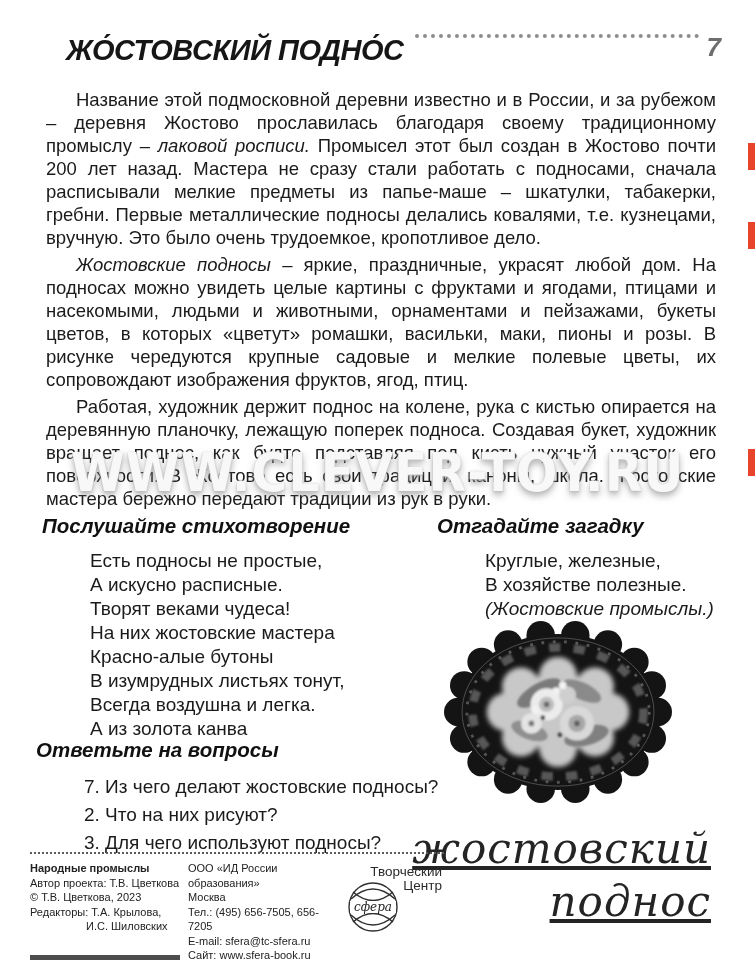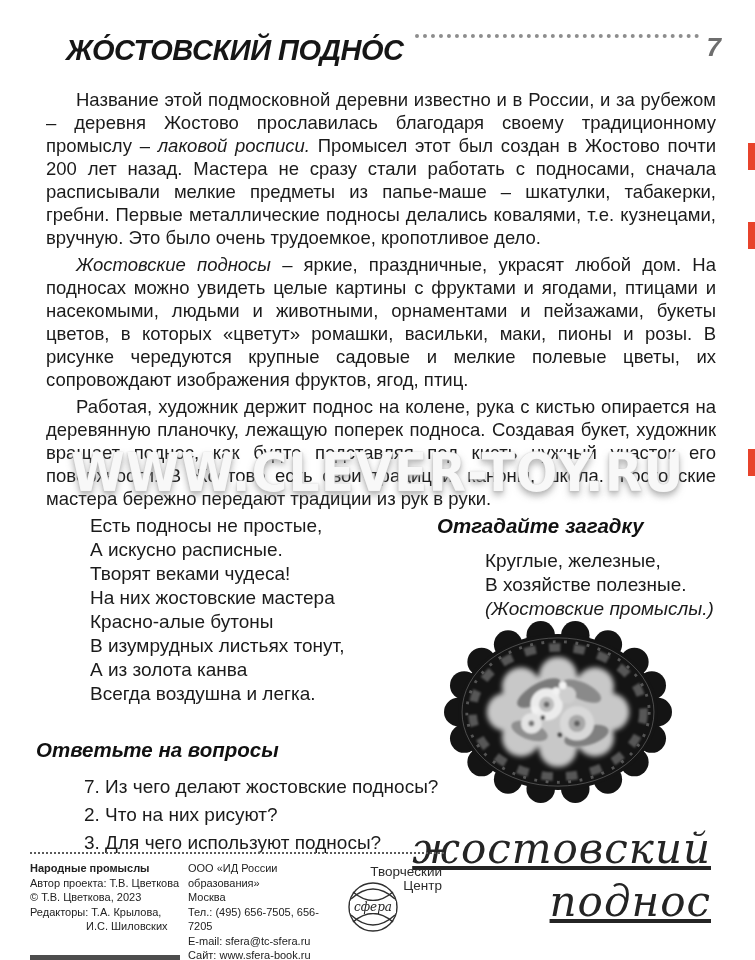--- a/index.html
+++ b/index.html
@@ -73,28 +73,29 @@
 
   <div class="article">
     <p><span>Название этой подмосковной деревни известно и в России, и за рубежом – деревня Жостово прославилась благодаря своему традиционному промыслу – </span><span class="it">лаковой росписи.</span><span> Промысел этот был создан в Жостово почти 200 лет назад. Мастера не сразу стали работать с подносами, сначала расписывали мелкие предметы из папье-маше – шкатулки, табакерки, гребни. Первые металлические подносы делались ковалями, т.е. кузнецами, вручную. Это было очень трудоемкое, кропотливое дело.</span></p>
     <p><span class="it">Жостовские подносы</span><span> – яркие, праздничные, украсят любой дом. На подносах можно увидеть целые картины с фруктами и ягодами, птицами и насекомыми, людьми и животными, орнаментами и пейзажами, букеты цветов, в которых «цветут» ромашки, васильки, маки, пионы и розы. В рисунке чередуются крупные садовые и мелкие полевые цветы, их сопровождают изображения фруктов, ягод, птиц.</span></p>
     <p><span>Работая, художник держит поднос на колене, рука с кистью опирается на деревянную планочку, лежащую поперек подноса. Создавая букет, художник вращает поднос, как будто подставляя под кисть нужный участок его поверхности. В Жостово есть свои традиции, каноны, школа. Жостовские мастера бережно передают традиции из рук в руки.</span></p>
   </div>
 
   <div class="watermark">WWW.CLEVER-TOY.RU</div>
 
   <div class="col-left">
+    <h2 class="sec-heading">Послушайте стихотворение</h2>
     <div class="line">Есть подносы не простые,</div>
     <div class="line">А искусно расписные.</div>
     <div class="line">Творят веками чудеса!</div>
     <div class="line">На них жостовские мастера</div>
     <div class="line">Красно-алые бутоны</div>
     <div class="line">В изумрудных листьях тонут,</div>
+    <div class="line">Всегда воздушна и легка.</div>
     <div class="line">А из золота канва</div>
-    <div class="line">Всегда воздушна и легка.</div>
   </div>
 
   <div class="col-right">
     <h2 class="sec-heading">Отгадайте загадку</h2>
     <div class="line">Круглые, железные,</div>
     <div class="line">В хозяйстве полезные.</div>
     <div class="line answer">(Жостовские промыслы.)</div>
   </div>
 
   <div class="questions">

